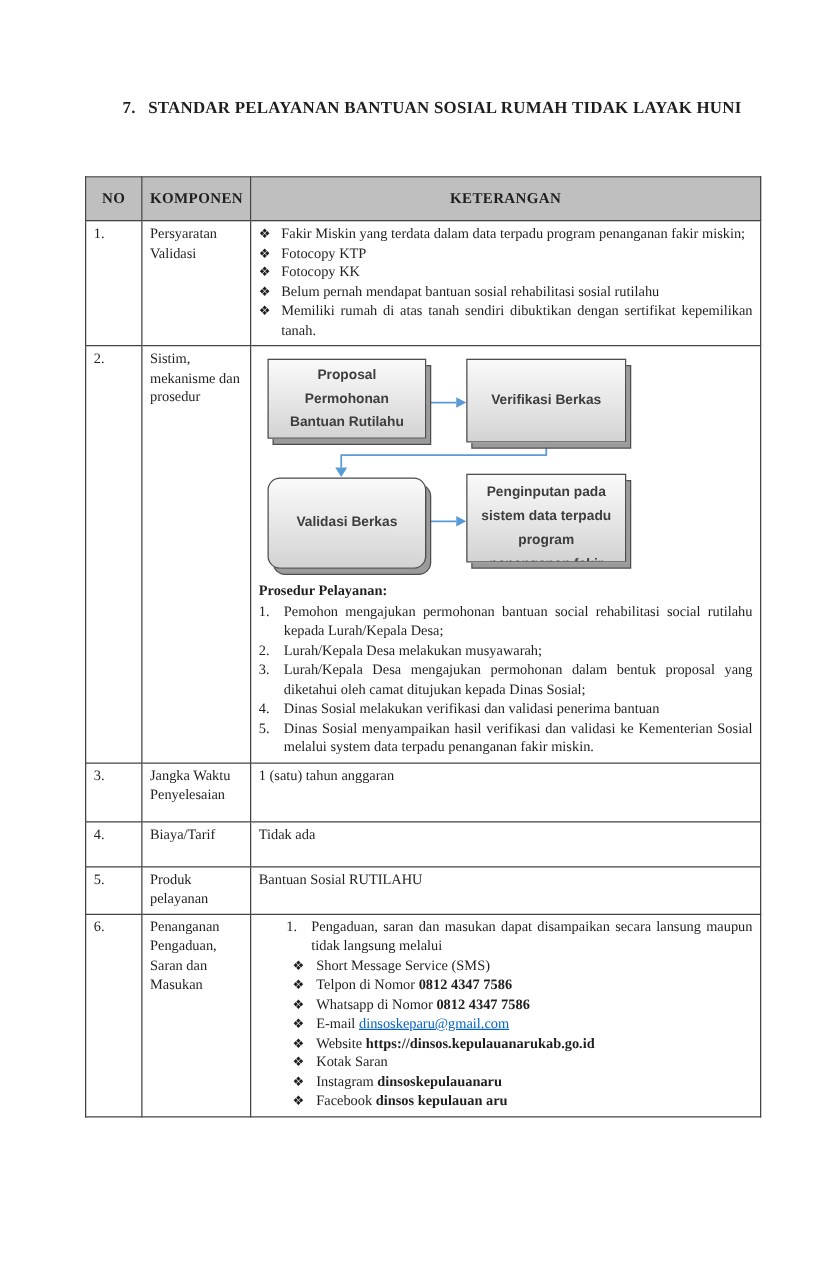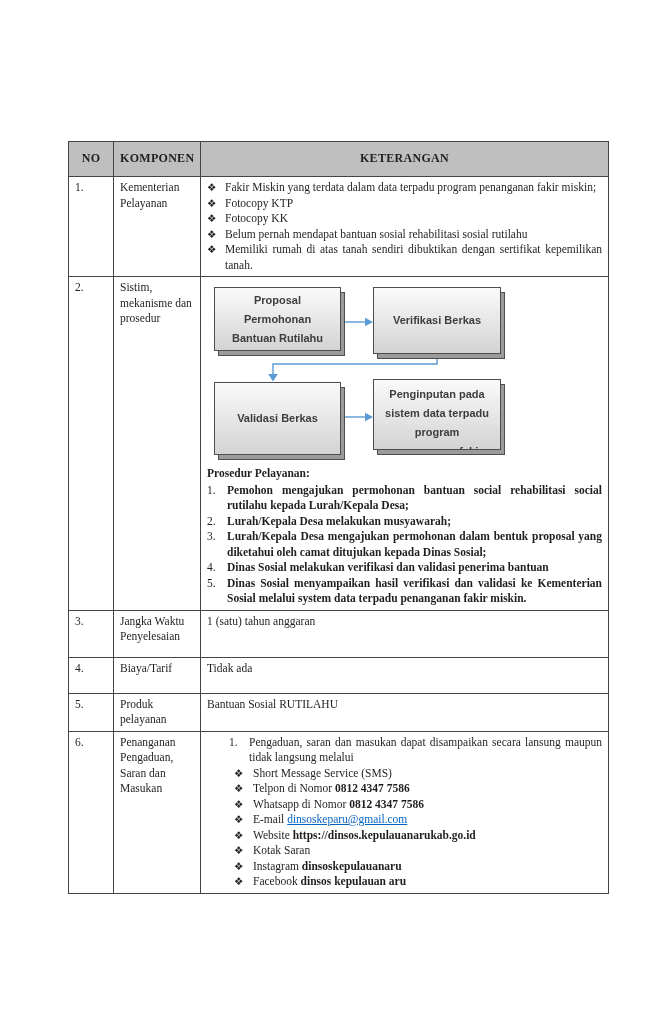--- a/index.html
+++ b/index.html
@@ -51,63 +51,66 @@
     position:absolute;box-sizing:border-box;
     display:flex;align-items:center;justify-content:center;
     text-align:center;padding:3px 8px;
     background:linear-gradient(180deg,#fafafa 0%,#e9e9e9 45%,#d3d3d3 100%);
     border:1px solid #4d4d4d;
     box-shadow:4px 5px 0 -1px #9b9b9b, 4px 5px 0 0 #4d4d4d;
     color:#3d3d3d;font-weight:bold;font-size:11px;line-height:19px;
   }
   .fbox.b1{left:7px;top:5px;width:127px;height:64px;}
   .fbox.b2{left:166px;top:5px;width:128px;height:67px;}
-  .fbox.b3{left:7px;top:100px;width:127px;height:73px;}
+  .fbox.b3{left:7px;top:100px;width:127px;height:73px;border-radius:10px;}
   .fbox.b4{left:166px;top:97px;width:128px;height:71px;align-items:flex-start;padding-top:5px;overflow:hidden;}
   .flow svg{position:absolute;left:0;top:0;pointer-events:none;}
 
   .ptitle{font-weight:bold;margin:6px 0 1px 0;}
   .step{display:flex;gap:5px;}
   .step .n{flex:0 0 15px;text-align:left;}
-  .step .t{flex:1;text-align:justify;font-weight:bold;}
+  .step .t{flex:1;text-align:justify;}
 
   
   .r6item{display:flex;gap:5px;margin-left:22px;}
   .r6item .n{flex:0 0 15px;}
   .r6item .t{flex:1;text-align:justify;}
   .chan{display:flex;gap:7px;margin-left:27px;}
   .chan .g{flex:0 0 12px;font-size:10.5px;line-height:15.5px;}
   .chan .t{flex:1;}
   .b{font-weight:bold;}
   .lnk{color:#0563c1;text-decoration:underline;cursor:pointer;}
 </style>
 </head>
 <body>
 
 <div class="page">
 
+  <div class="title">
+    <span class="tno">7.</span><span>STANDAR PELAYANAN BANTUAN SOSIAL RUMAH TIDAK LAYAK HUNI</span>
+  </div>
 
 
   <table class="doc">
     <colgroup>
         <col class="c-no">
         <col class="c-komp">
         <col class="c-ket">
       </colgroup>
 
     <tbody>
         <tr>
       <th>NO</th>
       <th>KOMPONEN</th>
       <th>KETERANGAN</th>
     </tr>
 
     <tr>
       <td class="no-cell">1.</td>
-      <td class="komp-cell">Kementerian Pelayanan</td>
+      <td class="komp-cell">Persyaratan Validasi</td>
       <td>
         <div class="bullet">
               <span class="g">❖</span>
               <span class="t">Fakir Miskin yang terdata dalam data terpadu program penanganan fakir miskin;</span>
             </div>
         <div class="bullet">
               <span class="g">❖</span>
               <span class="t">Fotocopy KTP</span>
             </div>
         <div class="bullet">

